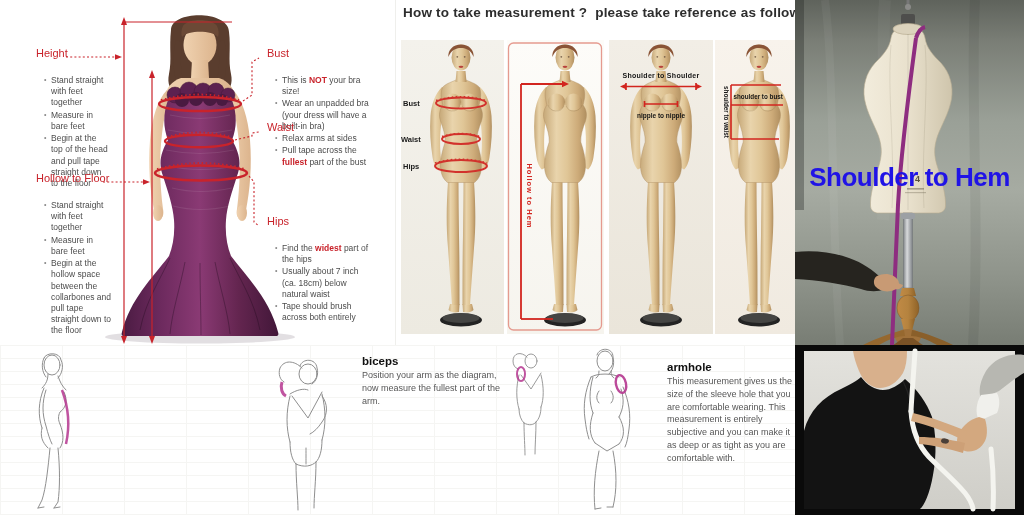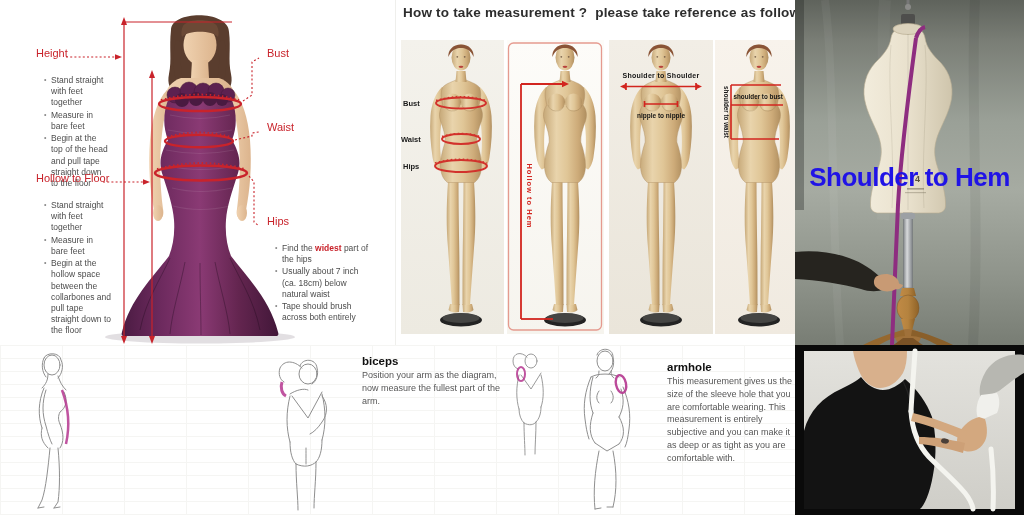--- a/index.html
+++ b/index.html
@@ -197,20 +197,26 @@
     <div class="sec" style="left:28px;top:172px;width:100px;">
       <div class="sec-title">Hollow to Floor</div>
       <ul class="bullets">
           <li>Stand straight with feet together</li>
           <li>Measure in bare feet</li>
           <li>Begin at the hollow space between the collarbones and pull tape straight down to the floor</li>
         </ul>
     </div>
     <div class="sec" style="left:259px;top:47px;width:130px;">
       <div class="sec-title">Bust</div>
+      <ul class="bullets">
+          <li>This is <em class="hl">NOT</em> your bra size!</li>
+          <li>Wear an unpadded bra (your dress will have a built-in bra)</li>
+          <li>Relax arms at sides</li>
+          <li>Pull tape across the <em class="hl">fullest</em> part of the bust</li>
+        </ul>
     </div>
     <div class="sec" style="left:259px;top:121px;width:130px;">
       <div class="sec-title">Waist</div>
     </div>
     <div class="sec" style="left:259px;top:215px;width:130px;">
       <div class="sec-title">Hips</div>
       <ul class="bullets">
           <li>Find the <em class="hl">widest</em> part of the hips</li>
           <li>Usually about 7 inch (ca. 18cm) below natural waist</li>
           <li>Tape should brush across both entirely</li>

